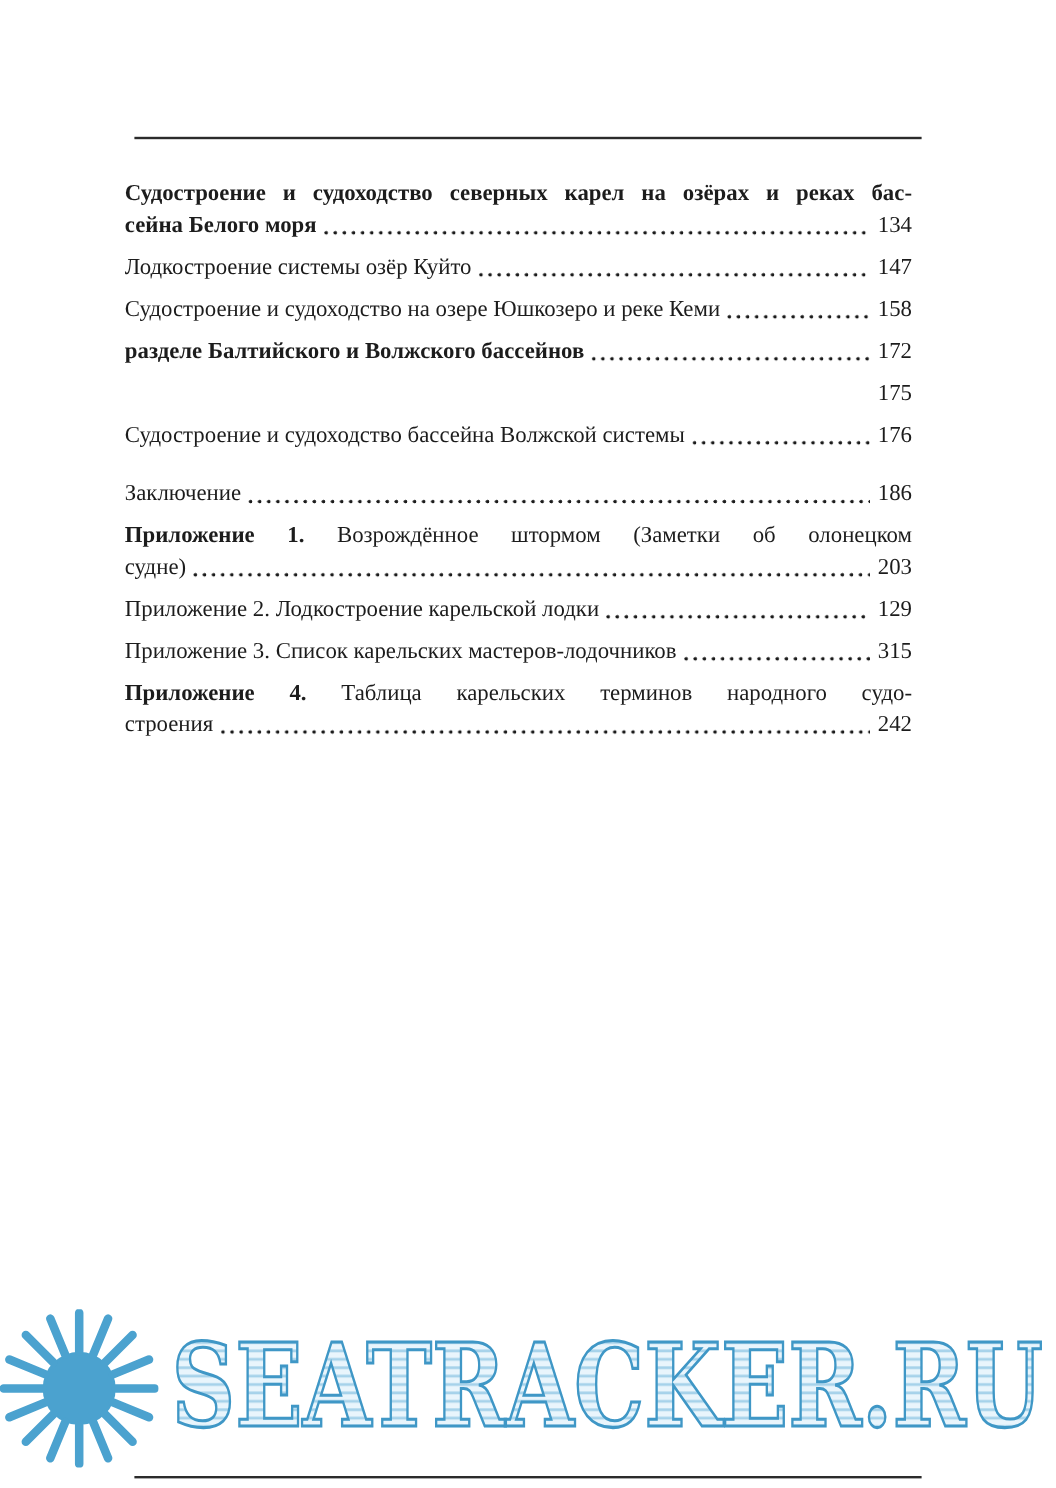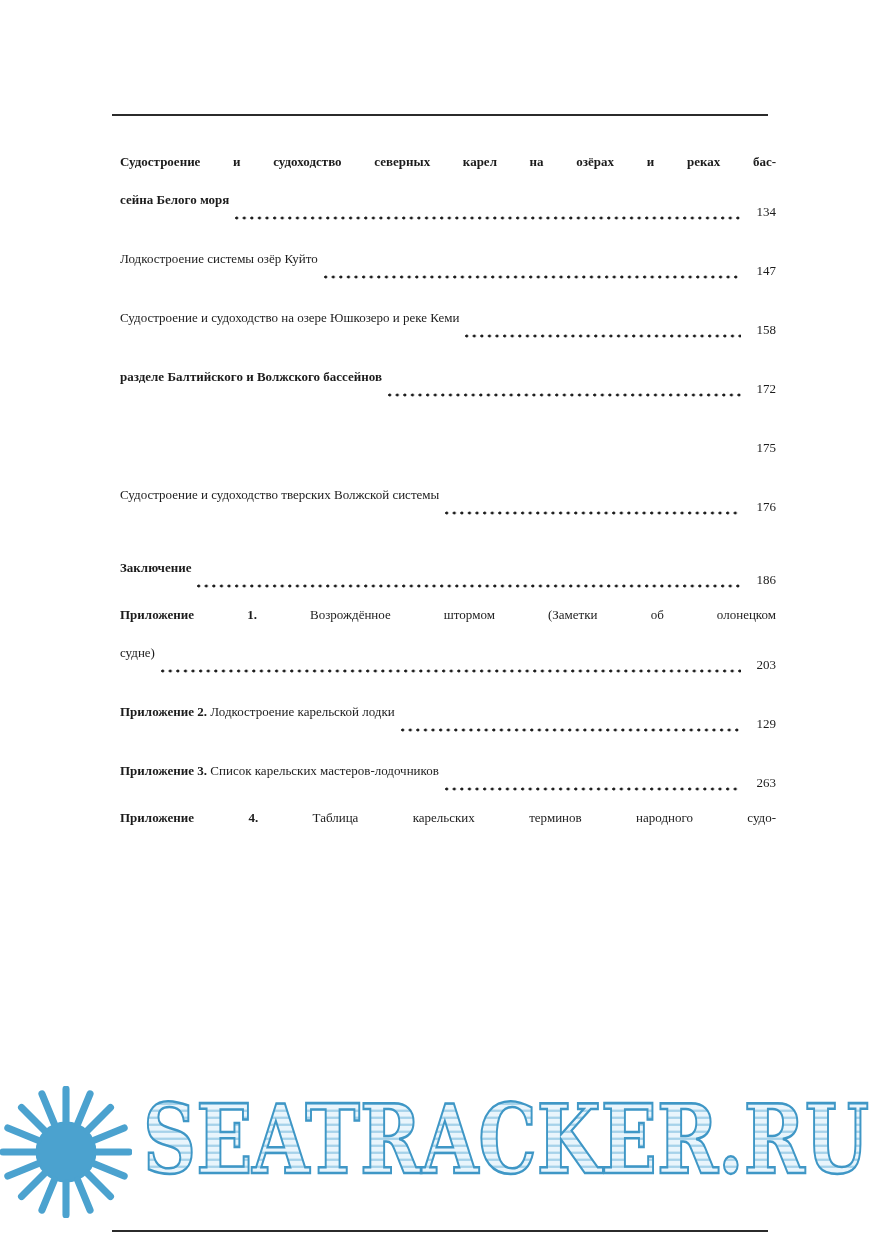--- a/index.html
+++ b/index.html
@@ -16,69 +16,68 @@
     left: 112px;
     right: 112px;
     height: 2px;
     background: #2b2b2b;
   }
   .rule.top { top: 114px; }
   .rule.bottom { bottom: 8px; z-index: 1; }
 
   .toc {
     position: absolute;
-    left: 120px;
+    left: 104px;
     width: 656px;
     top: 149px;
-    font-size: 13px;
+    font-size: 19px;
     line-height: 26px;
   }
   .toc-entry { margin-bottom: 9px; }
   .toc-entry.bold { font-weight: bold; }
   .toc-entry.section-gap { margin-top: 23px; }
 
   .entry-line {
     text-align: justify;
     text-align-last: justify;
   }
   .entry-row {
     display: flex;
     align-items: center;
   }
   .entry-text { white-space: nowrap; }
-  .entry-text strong { font-weight: bold; }
+  .entry-text strong { font-weight: normal; }
 
   .leader {
     flex: 1 1 auto;
     min-width: 8px;
     align-self: flex-end;
     height: 4px;
     margin: 0 3px 5px 6px;
     background-image: radial-gradient(circle at 1.8px 2px, #1b1b1b 1.35px, transparent 1.7px);
     background-size: 7.6px 4px;
     background-repeat: repeat-x;
   }
   .toc-entry.no-leader .leader { background: none; }
 
   .page-num {
     font-weight: normal;
     min-width: 32px;
     text-align: right;
     flex: 0 0 auto;
-    margin-top: 24px;
   }
 
   .watermark {
     position: absolute;
     left: 0;
     bottom: 12px;
     width: 880px;
     height: 142px;
     display: flex;
-    align-items: flex-start;
+    align-items: center;
     z-index: 2;
     text-decoration: underline;
   }
   .watermark .sun { flex: 0 0 auto; margin-left: 0; }
   .watermark .wm-text { flex: 1 1 auto; height: 112px; }
 </style>
 </head>
 <body>
 
 <div class="rule top"></div>
@@ -121,21 +120,21 @@
 
   <div class="toc-entry no-leader">
     <div class="entry-row">
       <span class="leader"></span>
       <span class="page-num">175</span>
     </div>
   </div>
 
   <div class="toc-entry">
     <div class="entry-row">
-      <span class="entry-text">Судостроение и судоходство тверских Волжской системы</span>
+      <span class="entry-text">Судостроение и судоходство бассейна Волжской системы</span>
       <span class="leader"></span>
       <span class="page-num">176</span>
     </div>
   </div>
 
   <div class="toc-entry section-gap">
     <div class="entry-row">
       <span class="entry-text"><strong>Заключение</strong></span>
       <span class="leader"></span>
       <span class="page-num">186</span>
@@ -156,26 +155,31 @@
       <span class="entry-text"><strong>Приложение 2.</strong> <span>Лодкостроение карельской лодки</span></span>
       <span class="leader"></span>
       <span class="page-num">129</span>
     </div>
   </div>
 
   <div class="toc-entry">
     <div class="entry-row">
       <span class="entry-text"><strong>Приложение 3.</strong> <span>Список карельских мастеров-лодочников</span></span>
       <span class="leader"></span>
-      <span class="page-num">263</span>
+      <span class="page-num">315</span>
     </div>
   </div>
 
   <div class="toc-entry">
     <div class="entry-line"><strong>Приложение 4.</strong> <span>Таблица карельских терминов народного судо-</span></div>
+    <div class="entry-row">
+      <span class="entry-text">строения</span>
+      <span class="leader"></span>
+      <span class="page-num">242</span>
+    </div>
   </div>
 
 
 </div>
 
 <div class="watermark">
   <svg class="sun" width="132" height="132" viewBox="0 0 130 130" aria-hidden="true">
     <circle cx="65" cy="65" r="30" fill="#4ba2cf"></circle>
     <path fill="none" stroke="#4ba2cf" stroke-width="7" stroke-linecap="round" d="M95 65 L127 65 M92.7 76.5 L122.3 88.7 M86.2 86.2 L108.8 108.8 M76.5 92.7 L88.7 122.3 M65 95 L65 127 M53.5 92.7 L41.3 122.3 M43.8 86.2 L21.2 108.8 M37.3 76.5 L7.7 88.7 M35 65 L3 65 M37.3 53.5 L7.7 41.3 M43.8 43.8 L21.2 21.2 M53.5 37.3 L41.3 7.7 M65 35 L65 3 M76.5 37.3 L88.7 7.7 M86.2 43.8 L108.8 21.2 M92.7 53.5 L122.3 41.3"></path>
   </svg>

